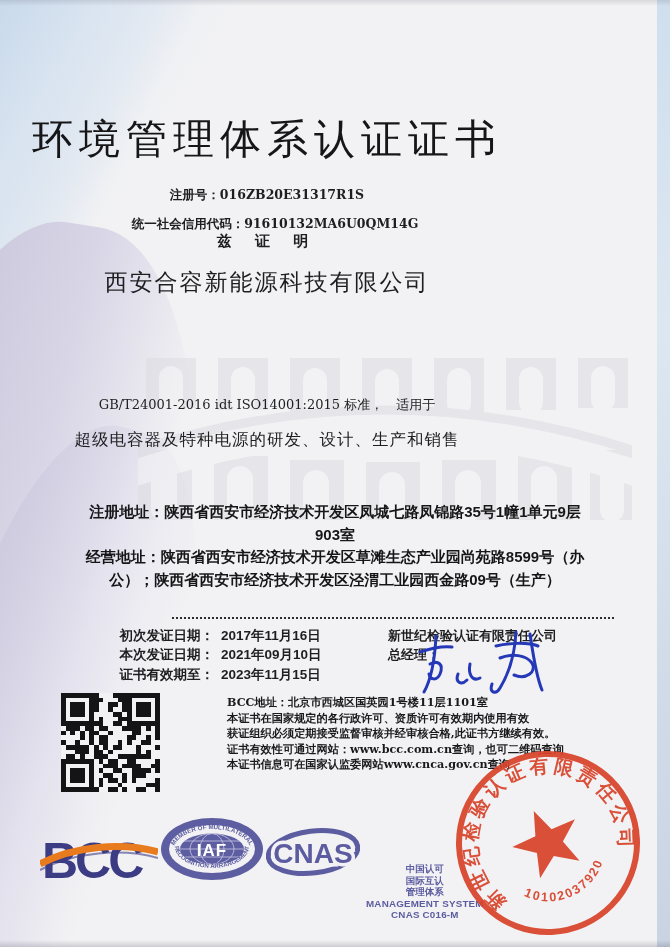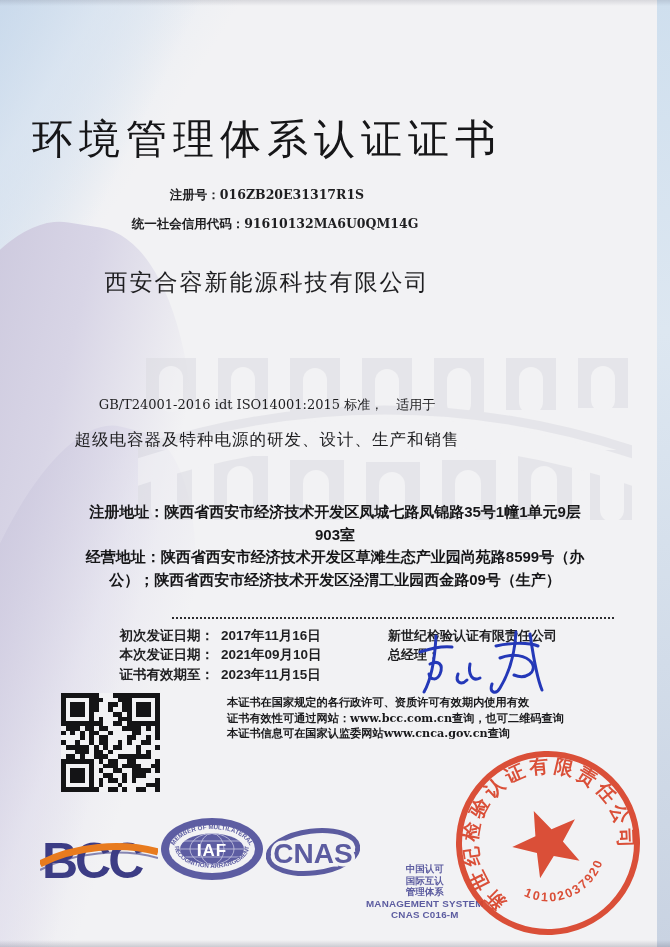--- a/index.html
+++ b/index.html
@@ -117,20 +117,21 @@
     <path d="M-12,118 Q247,28 506,118" stroke="#f2f2f4" stroke-width="26" fill="none"></path>
     <path d="M-12,96 Q247,8 506,96" stroke="#dcdce2" stroke-width="9" fill="none"></path>
   </svg>
 
   <div class="abs ctr title">环境管理体系认证证书</div>
 
   <div class="abs ctr regline"><span>注册号：</span><span>016ZB20E31317R1S</span></div>
 
   <div class="abs ctr creditline"><span>统一社会信用代码：</span><span>91610132MA6U0QM14G</span></div>
 
+  <div class="abs ctr certify">兹 证 明</div>
 
   <div class="abs ctr company">西安合容新能源科技有限公司</div>
 
 
   <div class="abs ctr standard">GB/T24001-2016 idt ISO14001:2015 标准，　适用于</div>
 
   <div class="abs ctr scope">超级电容器及特种电源的研发、设计、生产和销售</div>
 
   <div class="abs addr">
     <div>注册地址：陕西省西安市经济技术开发区凤城七路凤锦路35号1幢1单元9层</div>
@@ -611,21 +612,23 @@
       <i class="qd"></i>
       <i class="ql"></i>
       <i class="ql"></i>
       <i class="qd"></i>
       <i class="qd"></i>
       <i class="ql"></i>
       <i class="ql"></i>
       <i class="qd"></i>
     </div>
   <div class="abs notes">
+    <div>BCC地址：北京市西城区国英园1号楼11层1101室</div>
     <div>本证书在国家规定的各行政许可、资质许可有效期内使用有效</div>
+    <div>获证组织必须定期接受监督审核并经审核合格,此证书方继续有效。</div>
     <div>证书有效性可通过网站：www.bcc.com.cn查询，也可二维码查询</div>
     <div>本证书信息可在国家认监委网站www.cnca.gov.cn查询</div>
   </div>
 
   <svg class="abs bcc-logo" width="118" height="62" viewBox="0 0 118 62">
     <text x="2" y="48" font-size="50" font-weight="bold" fill="#3c3c85" letter-spacing="-3">BCC</text>
     <path d="M0,34 C34,16 82,12 118,22" stroke="#e87b1e" stroke-width="7" fill="none"></path>
     <path d="M0,40 C34,22 82,18 118,28" stroke="#3c3c85" stroke-width="2" fill="none" opacity=".6"></path>
   </svg>
 

